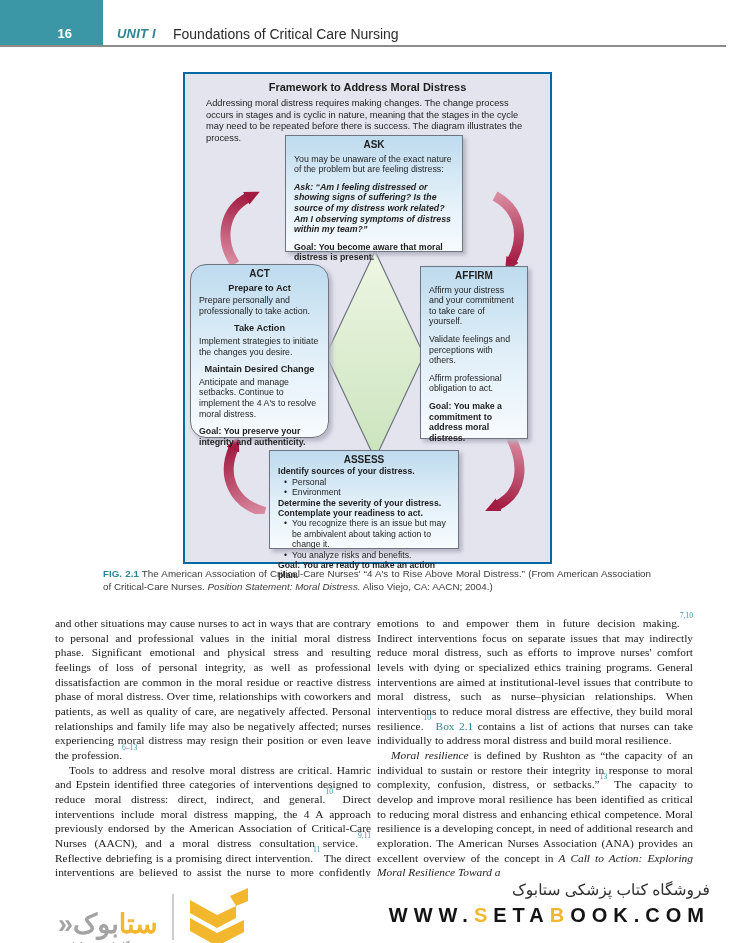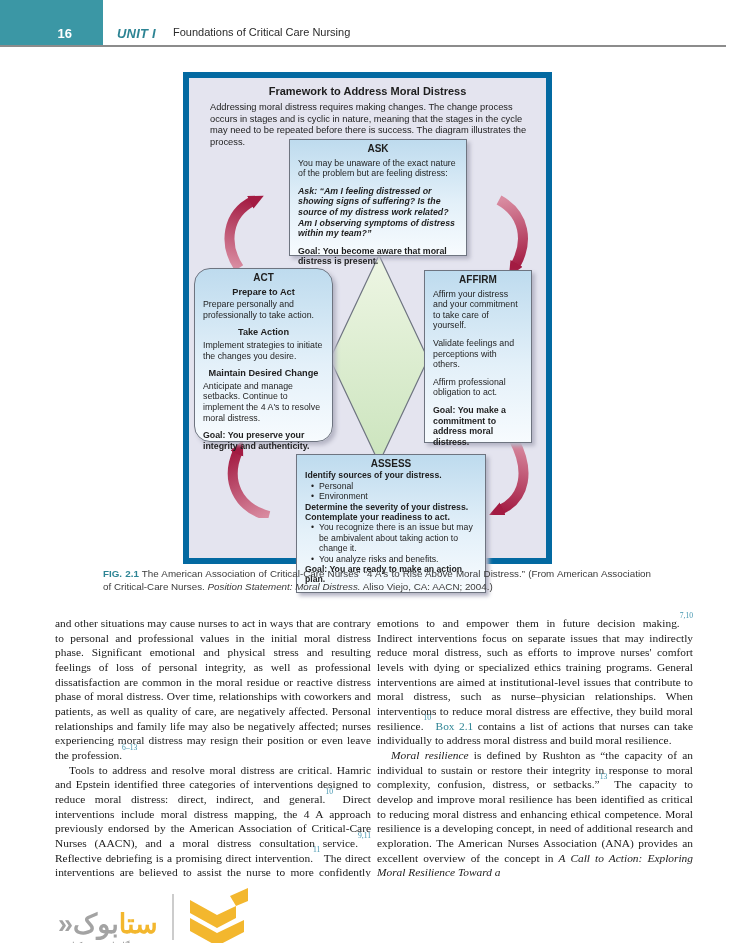--- a/index.html
+++ b/index.html
@@ -11,48 +11,48 @@
 
   
   .teal-block{
     position:absolute; left:0; top:0; width:103px; height:45px;
     background:#3b97a5; display:flex; align-items:flex-end; justify-content:flex-end;
     padding:0 31px 4px 0;
     text-align:center;
   }
   .page-num{ color:#ffffff; font-weight:bold; font-size:13px; }
   .unit-label{ position:absolute; left:117px; top:26px; color:#2d8494; font-weight:bold; font-size:13px; letter-spacing:.2px;font-style:italic;}
-  .unit-title{ position:absolute; left:173px; top:26px; color:#2b2b2b; font-size:11px; }
+  .unit-title{ position:absolute; left:173px; top:26px; color:#2b2b2b; font-size:14px; }
   .header-rule{ position:absolute; left:0; top:45px; width:726px; height:2px; background:#8c8c8c; }
 
   
   .figure{
     position:absolute; left:183px; top:72px; width:369px; height:492px;
-    background:#e4e4ef; border:6px solid #0369a1;
+    background:#e4e4ef; border:2px solid #0369a1;
   }
   .fig-title{ position:absolute; left:0; top:7px; width:100%; text-align:center; font-weight:bold; font-size:11px; color:#1d1d1d;}
   .fig-intro{ position:absolute; left:21px; top:24px; width:330px; font-size:9.3px; line-height:11.6px; color:#222;}
 
   .fbox{
     position:absolute; border:1px solid #6e7480;
     background:linear-gradient(180deg,#bedbee 0%, #e3f0f9 55%, #f7fbfe 100%);
     box-shadow:3px 3px 4px #b4b4c4;
     padding:4px 8px 4px 8px; color:#1e1e1e; font-size:8.8px; line-height:10.6px;
   }
   .fbox-title{ text-align:center; font-weight:bold; font-size:10px; margin-bottom:3px; }
   .fbox p{ margin-bottom:7px; }
   .fbox p:last-child{ margin-bottom:0; }
   .q{ font-weight:bold; font-style:italic; }
   .goal{ font-weight:bold; }
   .sec-h{ text-align:center; font-weight:bold; font-size:9.2px; margin:6px 0 2px 0; }
 
   .box-ask   { left:100px; top:61px;  width:178px; height:117px; }
   .box-act   { left:5px;   top:190px; width:139px; height:174px;border-radius:16px; }
   .box-affirm{ left:235px; top:192px; width:108px; height:173px; }
-  .box-assess{ left:107px;  top:376px; width:190px; height:139px; font-size:8.7px; line-height:10.4px;}
+  .box-assess{ left:84px;  top:376px; width:190px; height:99px; font-size:8.7px; line-height:10.4px;}
 
   .box-assess .bold-line{ font-weight:bold; }
   .box-assess ul{ list-style:none; }
   .box-assess li{ padding-left:14px; position:relative; }
   .box-assess li::before{ content:"\2022"; position:absolute; left:6px; }
 
   .diamond-svg{ position:absolute; left:140px; top:176px; }
   .diamond-text{
     position:absolute; left:128px; top:238px; width:124px; text-align:center;
     font-weight:bold; font-style:italic; font-size:9px; line-height:10.8px; color:#1d1d1d;
@@ -245,15 +245,19 @@
         <div class="logo-text"><span class="lt-yellow">ستا</span><span class="lt-gray">بوک</span><span class="lt-gray">«</span></div>
         <div class="logo-sub">فروشگاه اینترنتی کتاب</div>
       </div>
       <div class="logo-divider"></div>
       <svg width="64" height="58" viewBox="0 0 64 58">
         <polygon points="46,8 64,0 64,13 52,18" fill="#f3b72e"></polygon>
         <polygon points="6,12 33,27 52,18 52,30 33,40 6,25" fill="#f3b72e"></polygon>
         <polygon points="6,30 33,45 60,32 60,44 33,58 6,43" fill="#f3b72e"></polygon>
       </svg>
     </div>
+    <div class="footer-right">
+      <div class="fr-persian">فروشگاه کتاب پزشکی ستابوک</div>
+      <div class="fr-url"><span>WWW.</span><span class="url-hl">S</span><span>ETA</span><span class="url-hl">B</span><span>OOK.COM</span></div>
+    </div>
   </div>
 
 </div>
 
 </body></html>

